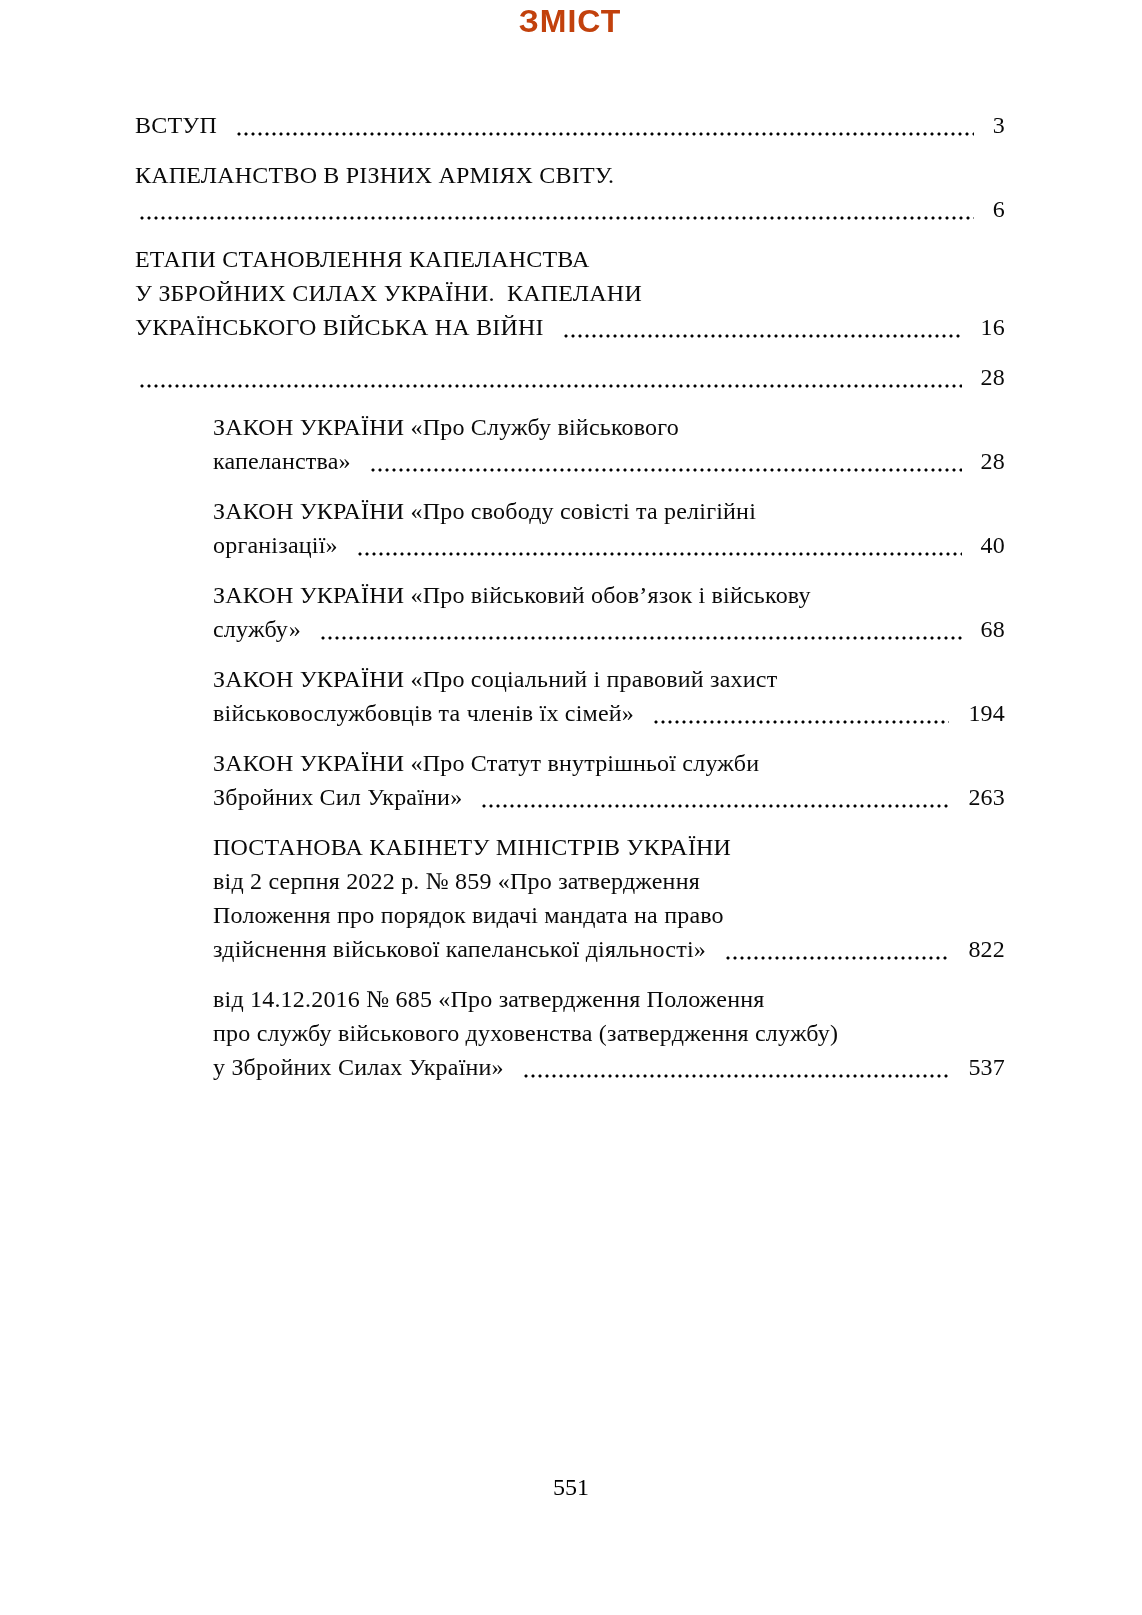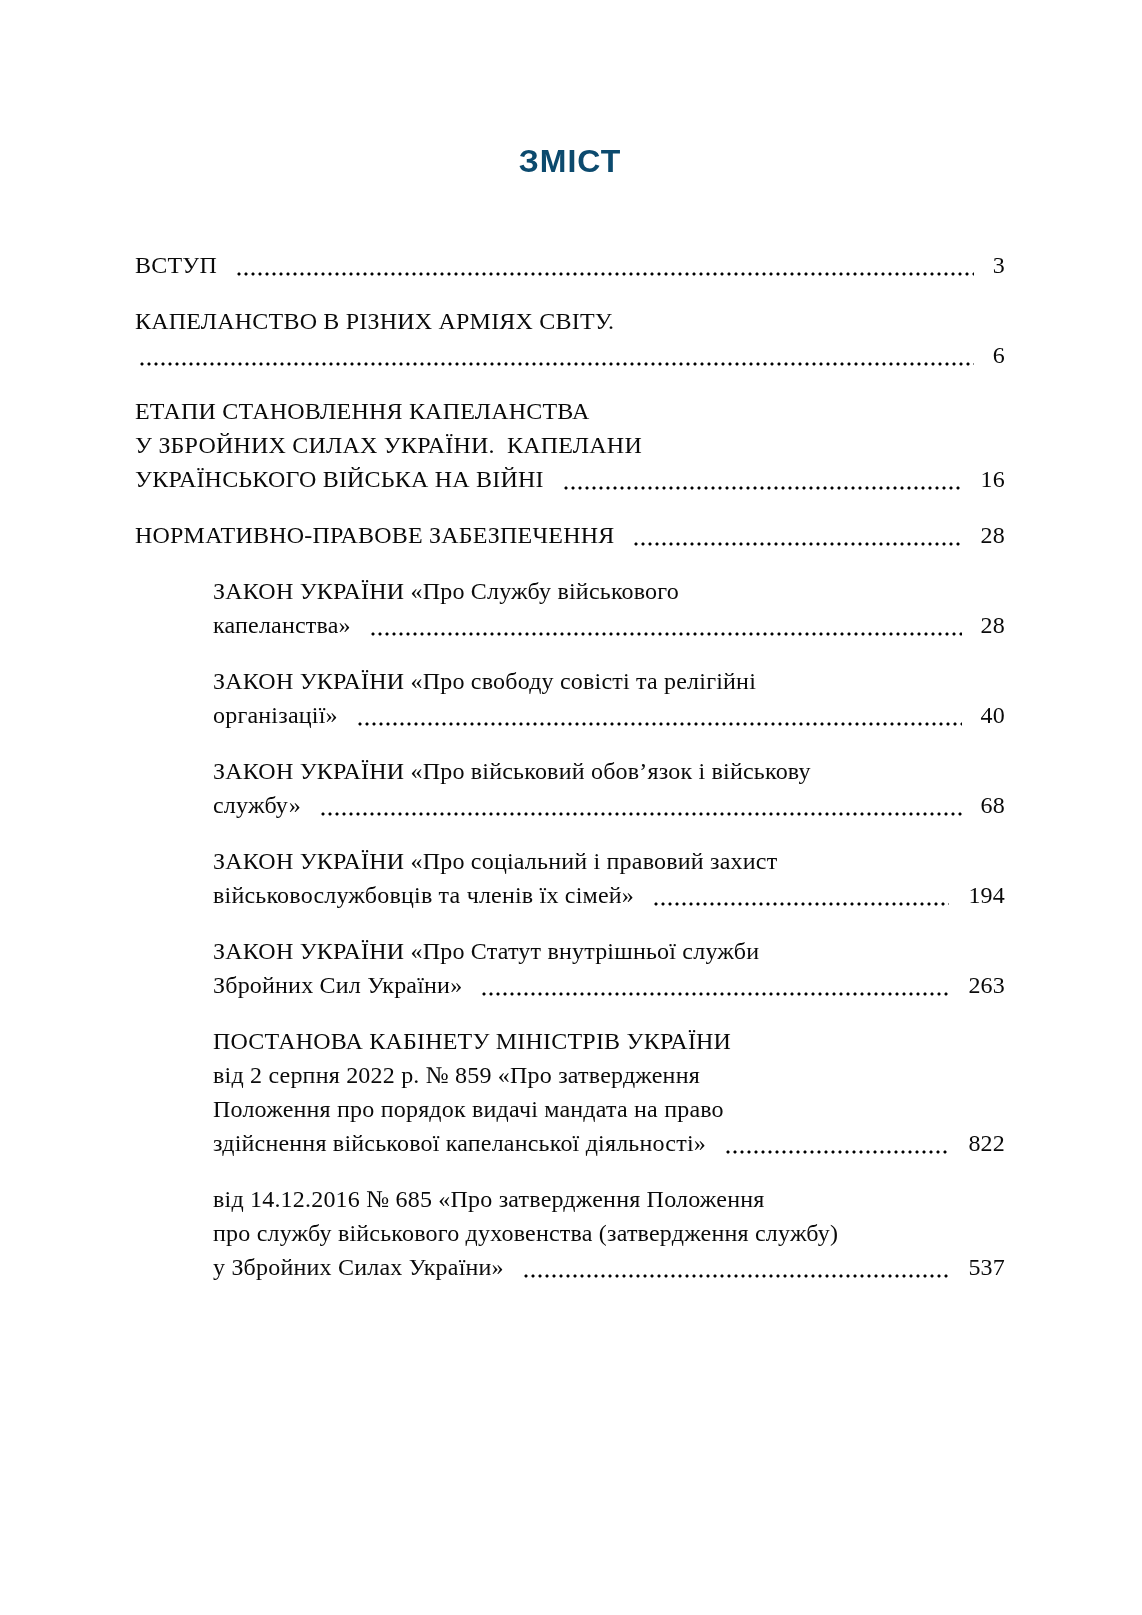--- a/index.html
+++ b/index.html
@@ -14,34 +14,33 @@
     font-family: "Liberation Serif", serif;
     color: #0a0a0a;
   }
   .page {
     position: relative;
     width: 1142px;
     height: 1615px;
     padding: 0 137px 0 135px;
   }
   .toc-title {
-    margin-top: 140px;
     text-align: center;
     font-family: "Liberation Sans", sans-serif;
     font-weight: bold;
     font-size: 32px;
     line-height: 42px;
     letter-spacing: 1px;
-    color: #0c4a6e;
+    color: #c2410c;
   }
   .toc {
     margin-top: 66px;
   }
   .toc-entry {
-    margin-top: 22px;
+    margin-top: 16px;
   }
   .toc-entry:first-child {
     margin-top: 0;
   }
   .toc-entry.level1 {
     padding-left: 78px;
   }
   .toc-line {
     font-size: 24px;
     line-height: 34px;
@@ -104,21 +103,21 @@
       <div class="toc-entry level0">
         <div class="toc-line"><span class="entry-text">КАПЕЛАНСТВО В РІЗНИХ АРМІЯХ СВІТУ.</span></div>
         <div class="toc-line leader-line"><span class="dot-leader"></span><span class="entry-page">6</span></div>
       </div>
       <div class="toc-entry level0">
         <div class="toc-line"><span class="entry-text">ЕТАПИ СТАНОВЛЕННЯ КАПЕЛАНСТВА</span></div>
         <div class="toc-line"><span class="entry-text">У ЗБРОЙНИХ СИЛАХ УКРАЇНИ.  КАПЕЛАНИ</span></div>
         <div class="toc-line leader-line"><span class="entry-text">УКРАЇНСЬКОГО ВІЙСЬКА НА ВІЙНІ</span><span class="dot-leader"></span><span class="entry-page">16</span></div>
       </div>
       <div class="toc-entry level0">
-        <div class="toc-line leader-line"><span class="entry-text">НОРМАТИВНО-ПРАВОВЕ ЗАБЕЗПЕЧЕННЯ</span><span class="dot-leader"></span><span class="entry-page">28</span></div>
+        <div class="toc-line leader-line"><span class="dot-leader"></span><span class="entry-page">28</span></div>
       </div>
       <div class="toc-entry level1">
         <div class="toc-line"><span class="entry-text">ЗАКОН УКРАЇНИ «Про Службу військового</span></div>
         <div class="toc-line leader-line"><span class="entry-text">капеланства»</span><span class="dot-leader"></span><span class="entry-page">28</span></div>
       </div>
       <div class="toc-entry level1">
         <div class="toc-line"><span class="entry-text">ЗАКОН УКРАЇНИ «Про свободу совісті та релігійні</span></div>
         <div class="toc-line leader-line"><span class="entry-text">організації»</span><span class="dot-leader"></span><span class="entry-page">40</span></div>
       </div>
       <div class="toc-entry level1">

